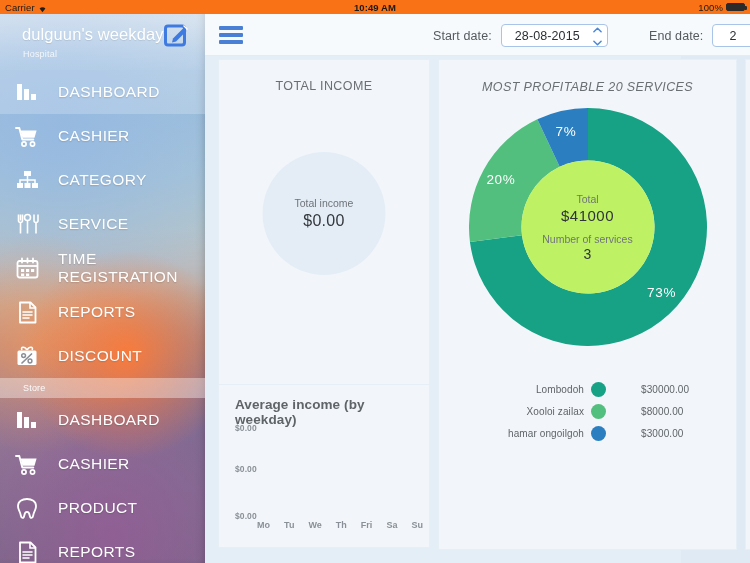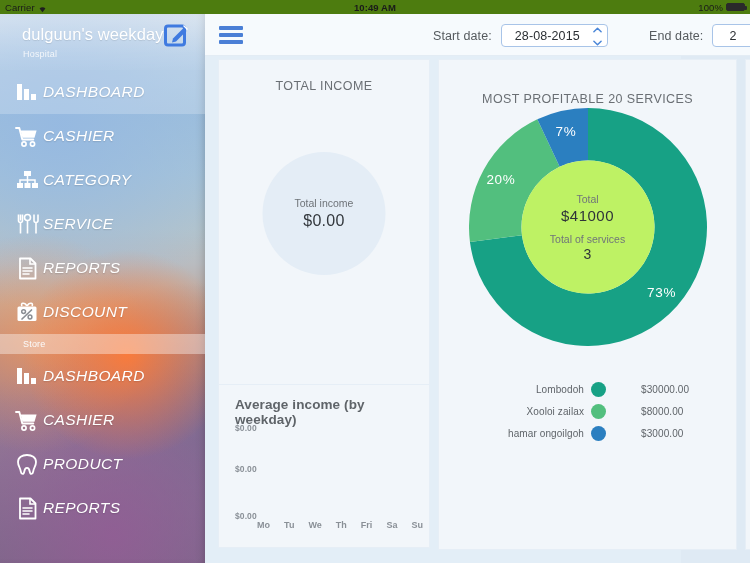--- a/index.html
+++ b/index.html
@@ -7,21 +7,21 @@
     width: 750px; height: 563px;
     overflow: hidden;
     font-family: "Liberation Sans", sans-serif;
     background: #dfeaf4;
   }
   #app { position: relative; width: 750px; height: 563px; overflow: hidden; }
 
   
   .statusbar {
     position: absolute; top: 0; left: 0; width: 750px; height: 14px;
-    background: #4d7c0f;
+    background: #f97316;
     display: flex; align-items: center;
     font-size: 9.5px; color: #1a1a1a; letter-spacing: .1px;
     z-index: 40;
   }
   .sb-left { position: absolute; left: 5px; display: flex; align-items: center; gap: 3px; }
   .sb-center { position: absolute; left: 0; width: 750px; text-align: center; font-weight: bold; }
   .sb-right { position: absolute; right: 5px; display: flex; align-items: center; gap: 3px; }
   .wifi-ico { display:inline-block; width:9px; height:8px; position:relative; top:1px;}
   .batt {
     width: 19px; height: 8px; border: 1px solid #2a2a2a; border-radius: 2px;
@@ -60,21 +60,21 @@
   }
   .sb-sub {
     position: absolute; left: 23px; top: 35px;
     font-size: 9px; color: #f3f6fa; letter-spacing: .2px;
   }
   .edit-btn { position: absolute; right: 14px; top: 7px; width: 28px; height: 28px; }
 
   .sb-list { position: relative; }
   .sb-item {
     position: relative; display: flex; align-items: center;
-    height: 44px; padding-left: 14px; gap: 3px; font-style: italic;
+    height: 44px; padding-left: 14px; gap: 18px;
   }
   .sb-item.active { background: rgba(255,255,255,.22); }
   .sb-item .ico { width: 26px; height: 26px; display:flex; align-items:center; justify-content:center; flex: 0 0 26px;}
   .sb-item .lbl {
     font-size: 15.5px; color: #ffffff; letter-spacing: .4px;
     text-shadow: 0 1px 1.5px rgba(0,0,0,.14);
   }
   .sb-section {
     height: 20px; display: flex; align-items: center; padding-left: 23px;
     background: rgba(255,255,255,.38);
@@ -142,21 +142,21 @@
   .wd-ticks { position: absolute; left: 16px; top: 38px; width: 180px; height: 102px; }
   .wd-tick { position: absolute; font-size: 8.5px; color: #8a9097; letter-spacing: .1px; }
   .wd-xaxis {
     position: absolute; left: 38px; top: 135px; width: 166px;
     display: flex; justify-content: space-between;
   }
   .wd-xaxis span { font-size: 9px; color: #8a9097; }
 
   
   #card-donut { left: 233px; top: 3px; width: 299px; height: 491px; }
-  #card-donut .card-title { font-size: 12.5px; margin-top: 32px; }
+  #card-donut .card-title { font-size: 12.5px; margin-top: 20px; font-style: italic; }
   .donut-wrap { position: absolute; left: 50%; top: 48px; transform: translateX(-50%); width: 238px; height: 238px; }
   .donut-center {
     position: absolute; left: 50%; top: 50%; transform: translate(-50%,-50%);
     width: 133px; height: 133px; border-radius: 50%; background: #bef264;
     display: flex; flex-direction: column; align-items: center; justify-content: center;
   }
   .dc-lbl { font-size: 10.5px; color: #70757a; }
   .dc-val { font-size: 15px; color: #2f3439; letter-spacing: .5px; margin-top: 2px; }
   .dc-lbl2 { font-size: 10.5px; color: #70757a; margin-top: 9px; }
   .dc-val2 { font-size: 14px; color: #2f3439; letter-spacing: .4px; margin-top: 1px; }
@@ -253,20 +253,35 @@
             <path d="M4.5 1.5 v6 M4.5 9 v11.5" stroke="#fff" stroke-width="1.6" fill="none"></path>
             <path d="M11.5 1.5 a3 3 0 0 1 0 6 a3 3 0 0 1 0 -6 Z" fill="none" stroke="#fff" stroke-width="1.6"></path>
             <path d="M11.5 8 v12.5" stroke="#fff" stroke-width="1.6" fill="none"></path>
             <path d="M18 1.5 v6 a2 2 0 0 0 4 0 v-6" fill="none" stroke="#fff" stroke-width="1.6"></path>
             <path d="M20 9 v11.5" stroke="#fff" stroke-width="1.6" fill="none"></path>
           </svg>
         </span>
         <span class="lbl">SERVICE</span>
       </div>
 
+      <div class="sb-item">
+        <span class="ico">
+          <svg width="23" height="22" viewBox="0 0 23 22">
+            <rect x="1.5" y="4" width="20" height="16.5" rx="2" fill="none" stroke="#fff" stroke-width="1.8"></rect>
+            <path d="M1.5 9 h20" stroke="#fff" stroke-width="1.8"></path>
+            <path d="M6 1.5 v4 M11.5 1.5 v4 M17 1.5 v4" stroke="#fff" stroke-width="1.8" stroke-linecap="round"></path>
+            <rect x="5" y="12" width="3.2" height="3" fill="#fff"></rect>
+              <rect x="10" y="12" width="3.2" height="3" fill="#fff"></rect>
+              <rect x="15" y="12" width="3.2" height="3" fill="#fff"></rect>
+            <rect x="5" y="16.5" width="3.2" height="2.6" fill="#fff"></rect>
+              <rect x="10" y="16.5" width="3.2" height="2.6" fill="#fff"></rect>
+          </svg>
+        </span>
+        <span class="lbl">TIME REGISTRATION</span>
+      </div>
 
       <div class="sb-item">
         <span class="ico">
           <svg width="21" height="23" viewBox="0 0 21 23">
             <path d="M3 1.5 h10.5 l5 5 v15 h-15.5 Z" fill="none" stroke="#fff" stroke-width="1.8" stroke-linejoin="round"></path>
             <path d="M13 1.5 v5.5 h5.5" fill="none" stroke="#fff" stroke-width="1.6"></path>
             <path d="M6 11 h9 M6 14 h9 M6 17 h6" stroke="#fff" stroke-width="1.6" stroke-linecap="round"></path>
           </svg>
         </span>
         <span class="lbl">REPORTS</span>
@@ -399,21 +414,21 @@
         <svg width="238" height="238" viewBox="0 0 238 238">
           <g id="donut-slices">
               <path d="M 119.00000000000001 0 A 119 119 0 1 1 0.938350543577144 133.91465479415223 L 53.02437236258723 127.33466003202625 A 66.5 66.5 0 1 0 119 52.5 Z" fill="#17a185"></path>
               <path d="M 0.938350543577144 133.91465479415223 A 119 119 0 0 1 68.33226430375632 11.325580756543701 L 90.68567711092265 58.829001011009716 A 66.5 66.5 0 0 0 53.02437236258723 127.33466003202625 Z" fill="#52bf7e"></path>
               <path d="M 68.33226430375632 11.325580756543701 A 119 119 0 0 1 118.99999999999997 0 L 118.99999999999999 52.5 A 66.5 66.5 0 0 0 90.68567711092265 58.829001011009716 Z" fill="#2b7fc0"></path>
             </g>
         </svg>
         <div class="donut-center">
           <span class="dc-lbl">Total</span>
           <span class="dc-val">$41000</span>
-          <span class="dc-lbl2">Total of services</span>
+          <span class="dc-lbl2">Number of services</span>
           <span class="dc-val2">3</span>
         </div>
         <span class="slice-pct" id="pct0" style="left: 193.073px; top: 184.305px; transform: translate(-50%, -50%);">73%</span>
         <span class="slice-pct" id="pct1" style="left: 32.4647px; top: 71.4268px; transform: translate(-50%, -50%);">20%</span>
         <span class="slice-pct" id="pct2" style="left: 97.4584px; top: 22.6282px; transform: translate(-50%, -50%);">7%</span>
       </div>
 
       <div class="legend">
         <div class="legend-row">
           <span class="lg-name">Lombodoh</span>

